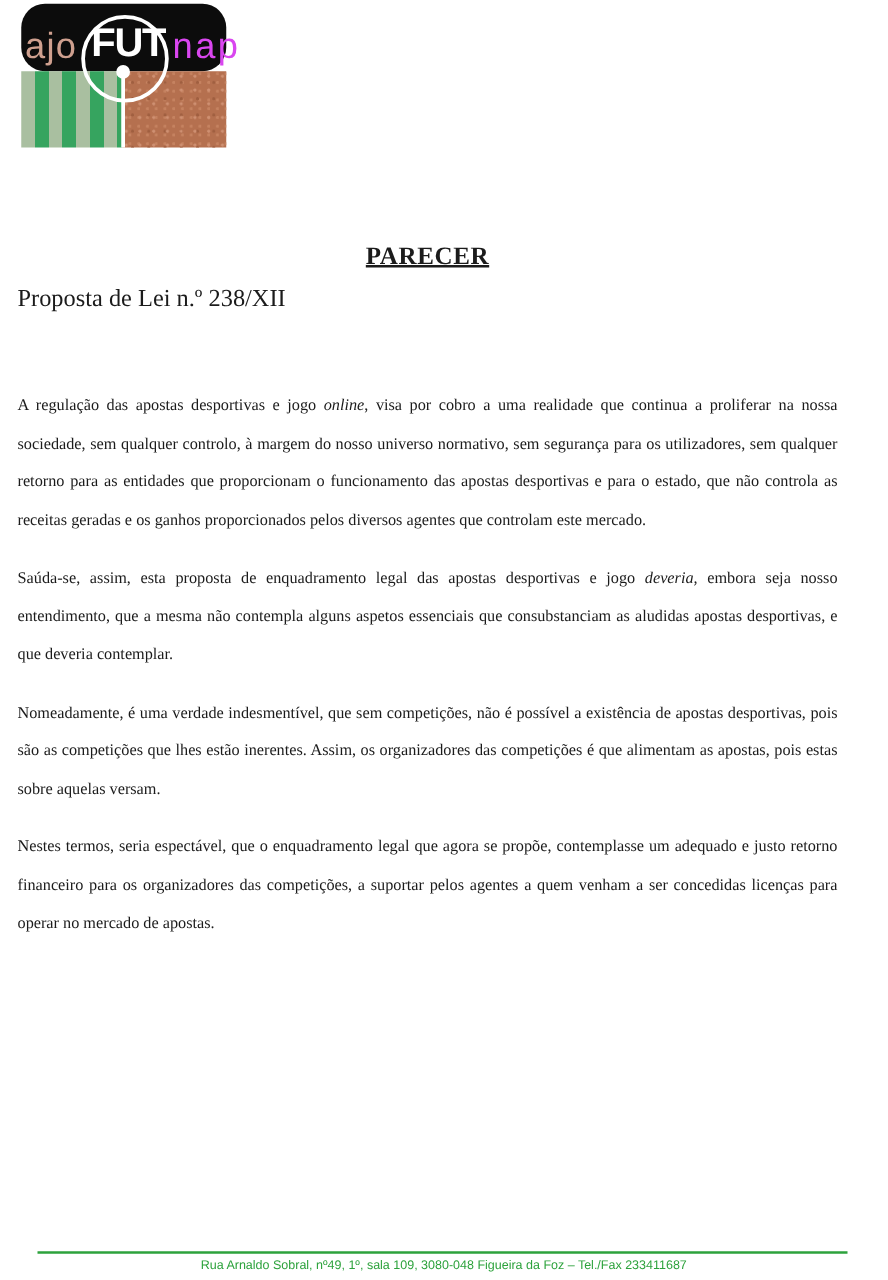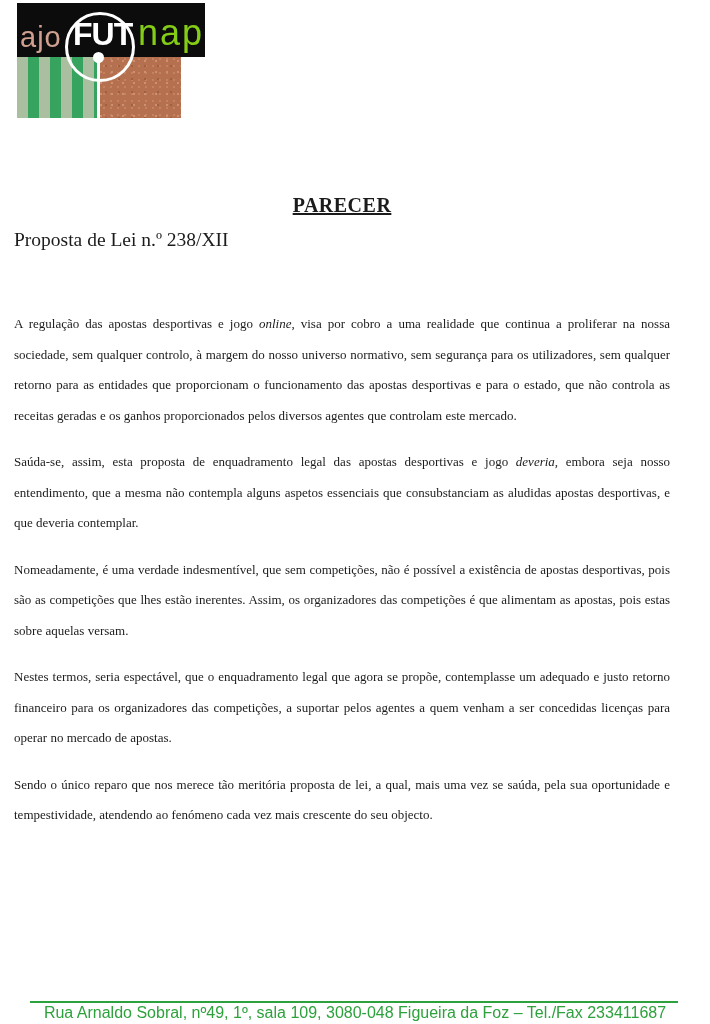--- a/index.html
+++ b/index.html
@@ -12,27 +12,28 @@
     color: #1b1b1b;
   }
 
   
   .logo {
     position: absolute; left: 17px; top: 3px;
     width: 164px; height: 115px;
   }
   .logo-band {
     position: absolute; left: 0; top: 0;
-    width: 188px; height: 54px;
+    width: 164px; height: 54px;
     background: #0c0c0c;
+    border-radius: 19px;
   }
   .logo-band span { position: absolute; font-family: "Liberation Sans", sans-serif; }
   .logo-ajo { left: 3px;  bottom: 3px; font-size: 29px; color: #cfa08f; letter-spacing: 1px; }
   .logo-fut { left: 56px; bottom: 4px; font-size: 32px; font-weight: bold; color: #ffffff; letter-spacing: -1px; margin-top: 44px; }
-  .logo-nap { left: 121px; bottom: 3px; font-size: 36px; color: #84cc16; letter-spacing: 2px; }
+  .logo-nap { left: 121px; bottom: 3px; font-size: 29px; color: #d946ef; letter-spacing: 2px; }
 
   .logo-fields { position: absolute; left: 0; top: 54px; width: 164px; height: 61px; }
   .logo-pitch {
     position: absolute; left: 0; top: 0; width: 81px; height: 61px;
     background: repeating-linear-gradient(90deg,
       #a9bfa0 0px, #a9bfa0 11px,
       #36a45f 11px, #36a45f 22px);
   }
   .logo-clay {
     position: absolute; left: 81px; top: 0; width: 83px; height: 61px;
@@ -86,21 +87,21 @@
   .footer-rule {
     position: absolute; left: 30px; top: 1001px;
     width: 648px; height: 2px;
     background: #2da23c;
   }
   .footer-address {
     position: absolute; left: 0; top: 1004px;
     width: 710px;
     text-align: center;
     font-family: "Liberation Sans", sans-serif;
-    font-size: 16px; line-height: 18px;
+    font-size: 10px; line-height: 18px;
     color: #2da23c;
   }
 </style>
 </head>
 <body>
 
 <div class="logo">
   <div class="logo-band">
     <span class="logo-ajo">ajo</span>
     <span class="logo-fut">FUT</span>
@@ -117,19 +118,18 @@
 
 <div class="content">
   <h1 class="doc-title">PARECER</h1>
   <div class="doc-subtitle">Proposta de Lei n.º 238/XII</div>
 
   <div>
       <p class="para"><span>A regulação das apostas desportivas e jogo </span><span class="italic">online</span><span>, visa por cobro a  uma realidade que continua a proliferar na nossa sociedade, sem qualquer controlo, à margem do nosso universo normativo, sem segurança para os utilizadores, sem qualquer retorno para as entidades que proporcionam o funcionamento das apostas desportivas e para o estado, que não controla as receitas geradas e os ganhos proporcionados pelos diversos agentes que controlam este mercado.</span></p>
       <p class="para"><span>Saúda-se, assim, esta proposta de enquadramento legal das apostas desportivas e jogo </span><span class="italic">deveria,</span><span> embora seja nosso entendimento, que a mesma não contempla alguns aspetos essenciais que consubstanciam as aludidas apostas desportivas, e que deveria contemplar.</span></p>
       <p class="para"><span>Nomeadamente, é uma verdade indesmentível, que sem competições, não é possível a existência de apostas desportivas, pois são as competições que lhes estão inerentes. Assim, os organizadores das competições é que alimentam as apostas, pois estas sobre aquelas versam.</span></p>
       <p class="para"><span>Nestes termos, seria espectável, que o enquadramento legal que agora se propõe, contemplasse um adequado e justo retorno financeiro para os organizadores das competições, a suportar pelos agentes a quem venham a ser concedidas licenças para operar no mercado de apostas.</span></p>
-      <p class="para"><span>Sendo o único reparo que nos merece tão meritória proposta de lei, a qual, mais uma vez se saúda, pela sua oportunidade e tempestividade, atendendo ao fenómeno cada vez mais crescente do seu objecto.</span></p>
     </div>
 
 </div>
 
 <div class="footer-rule"></div>
 <div class="footer-address">Rua Arnaldo Sobral, nº49, 1º, sala 109, 3080-048 Figueira da Foz – Tel./Fax 233411687</div>
 
 </body></html>

